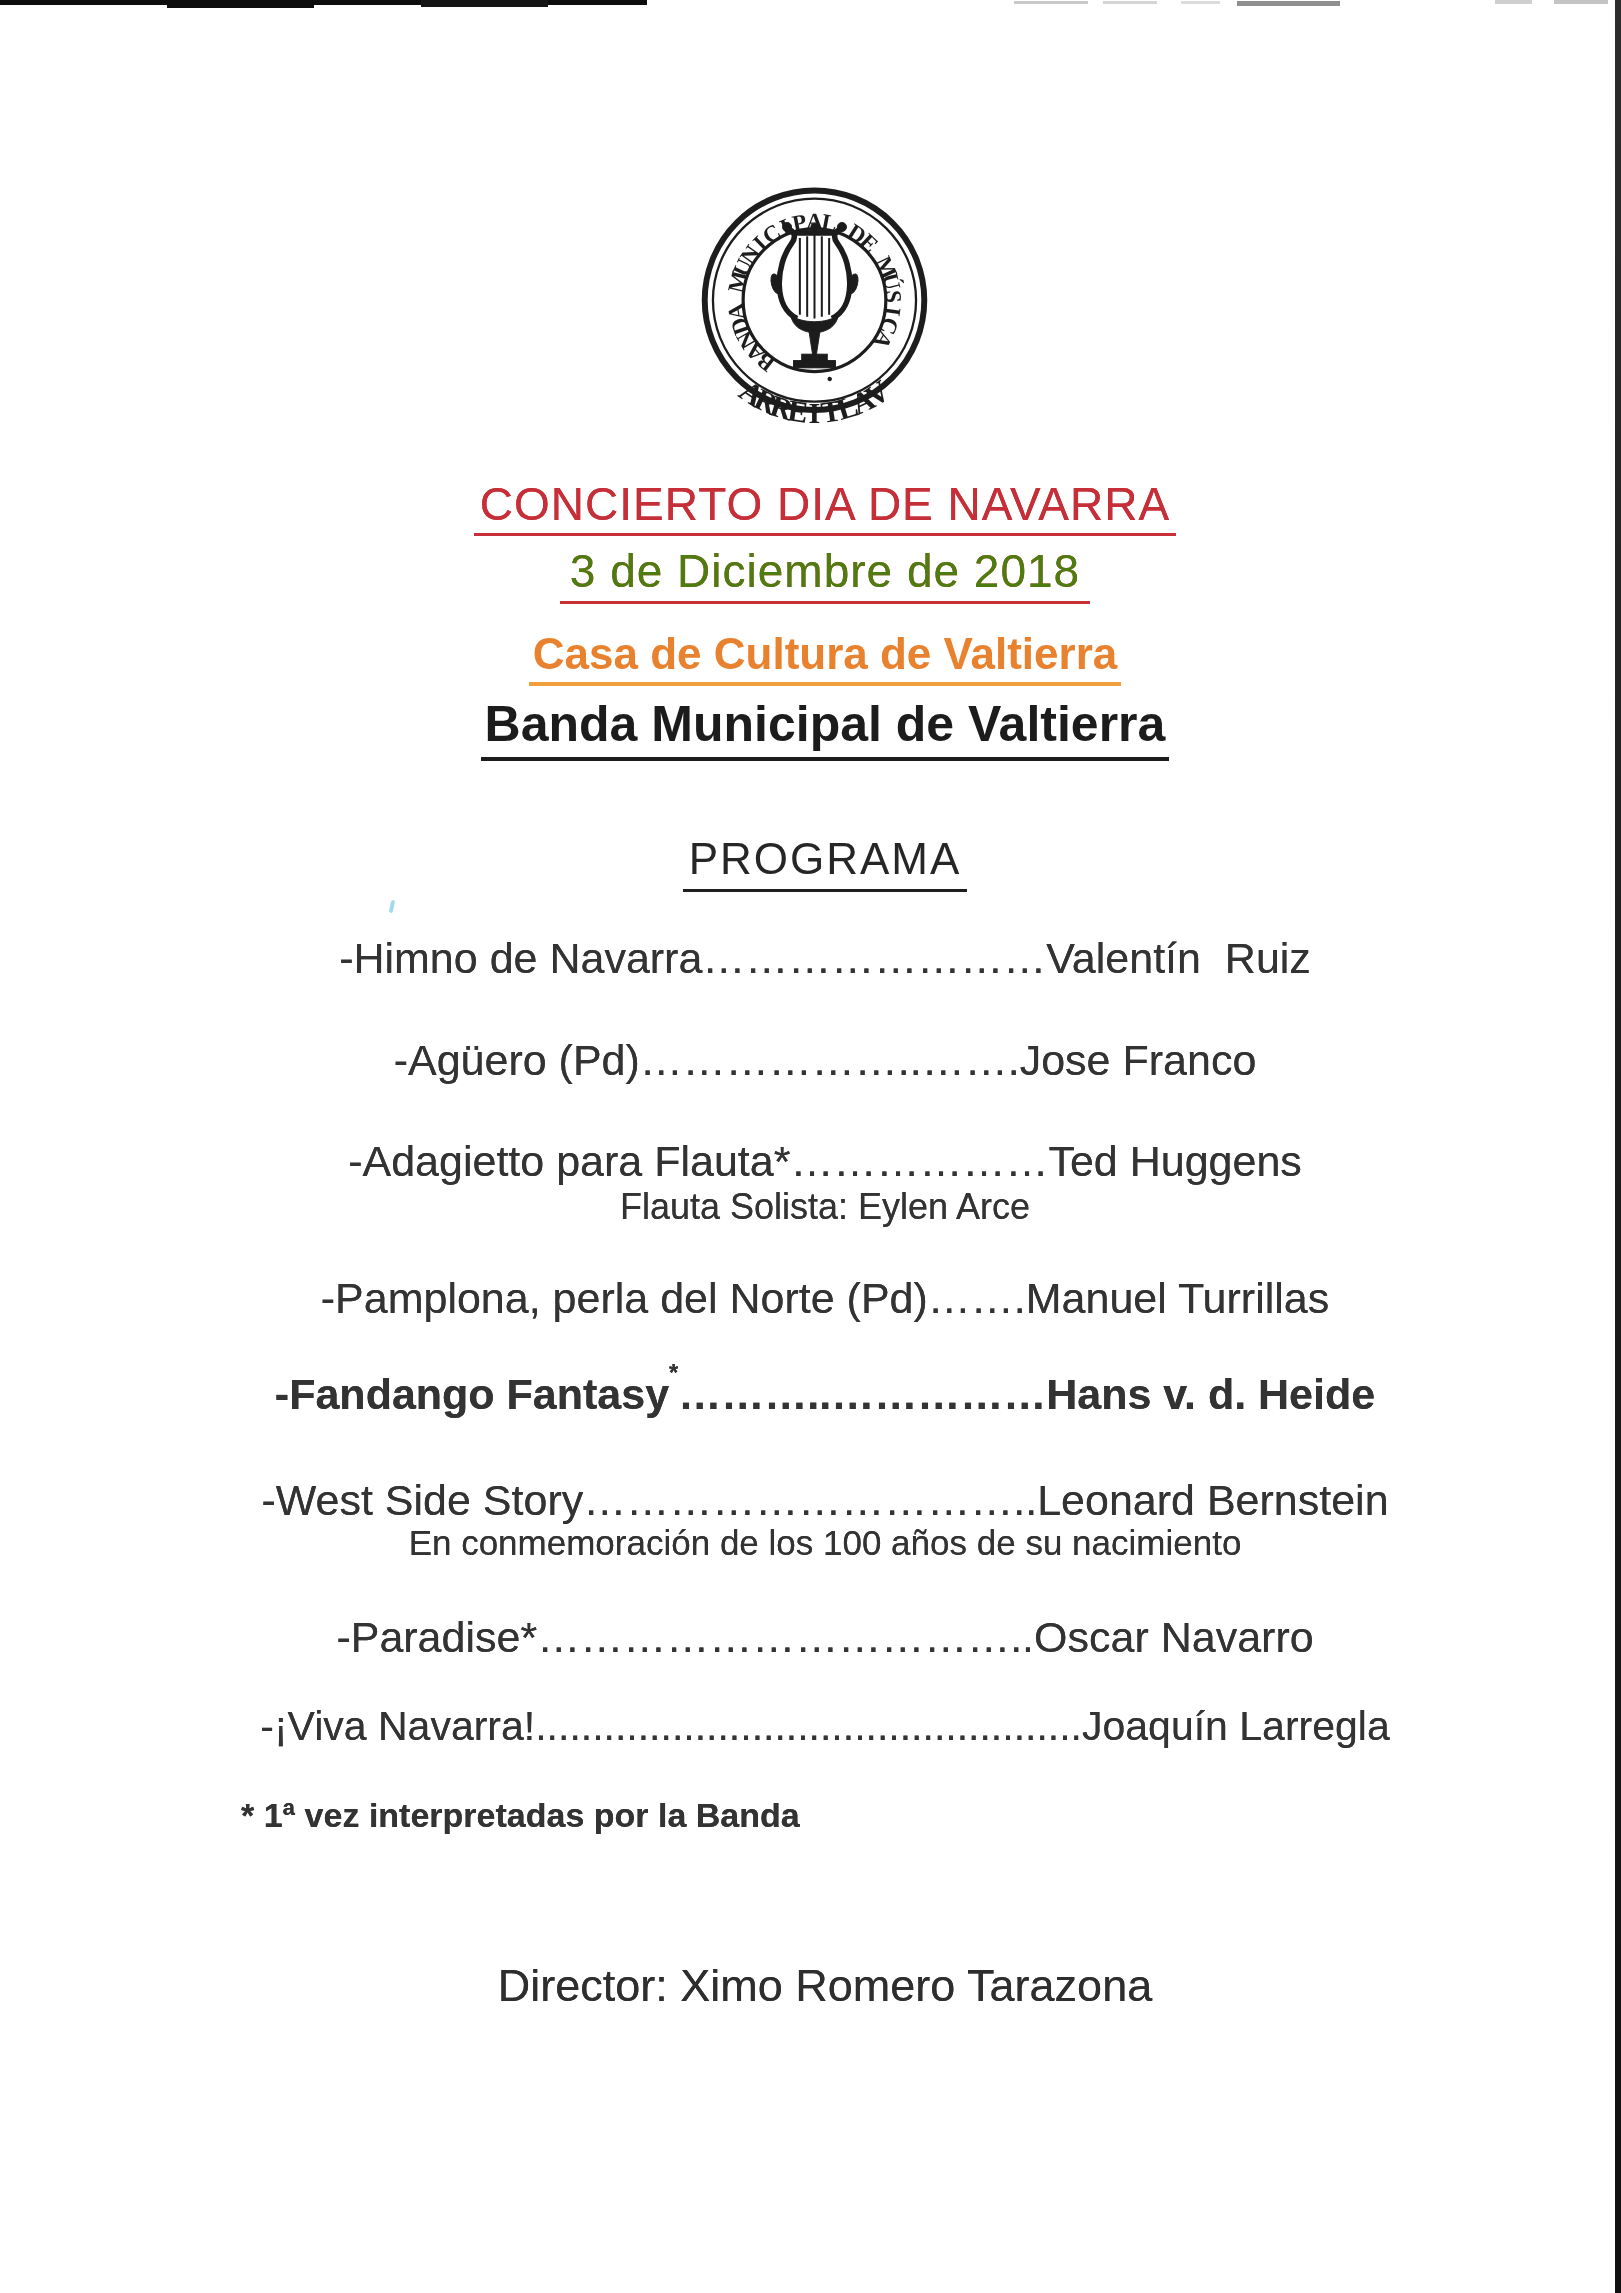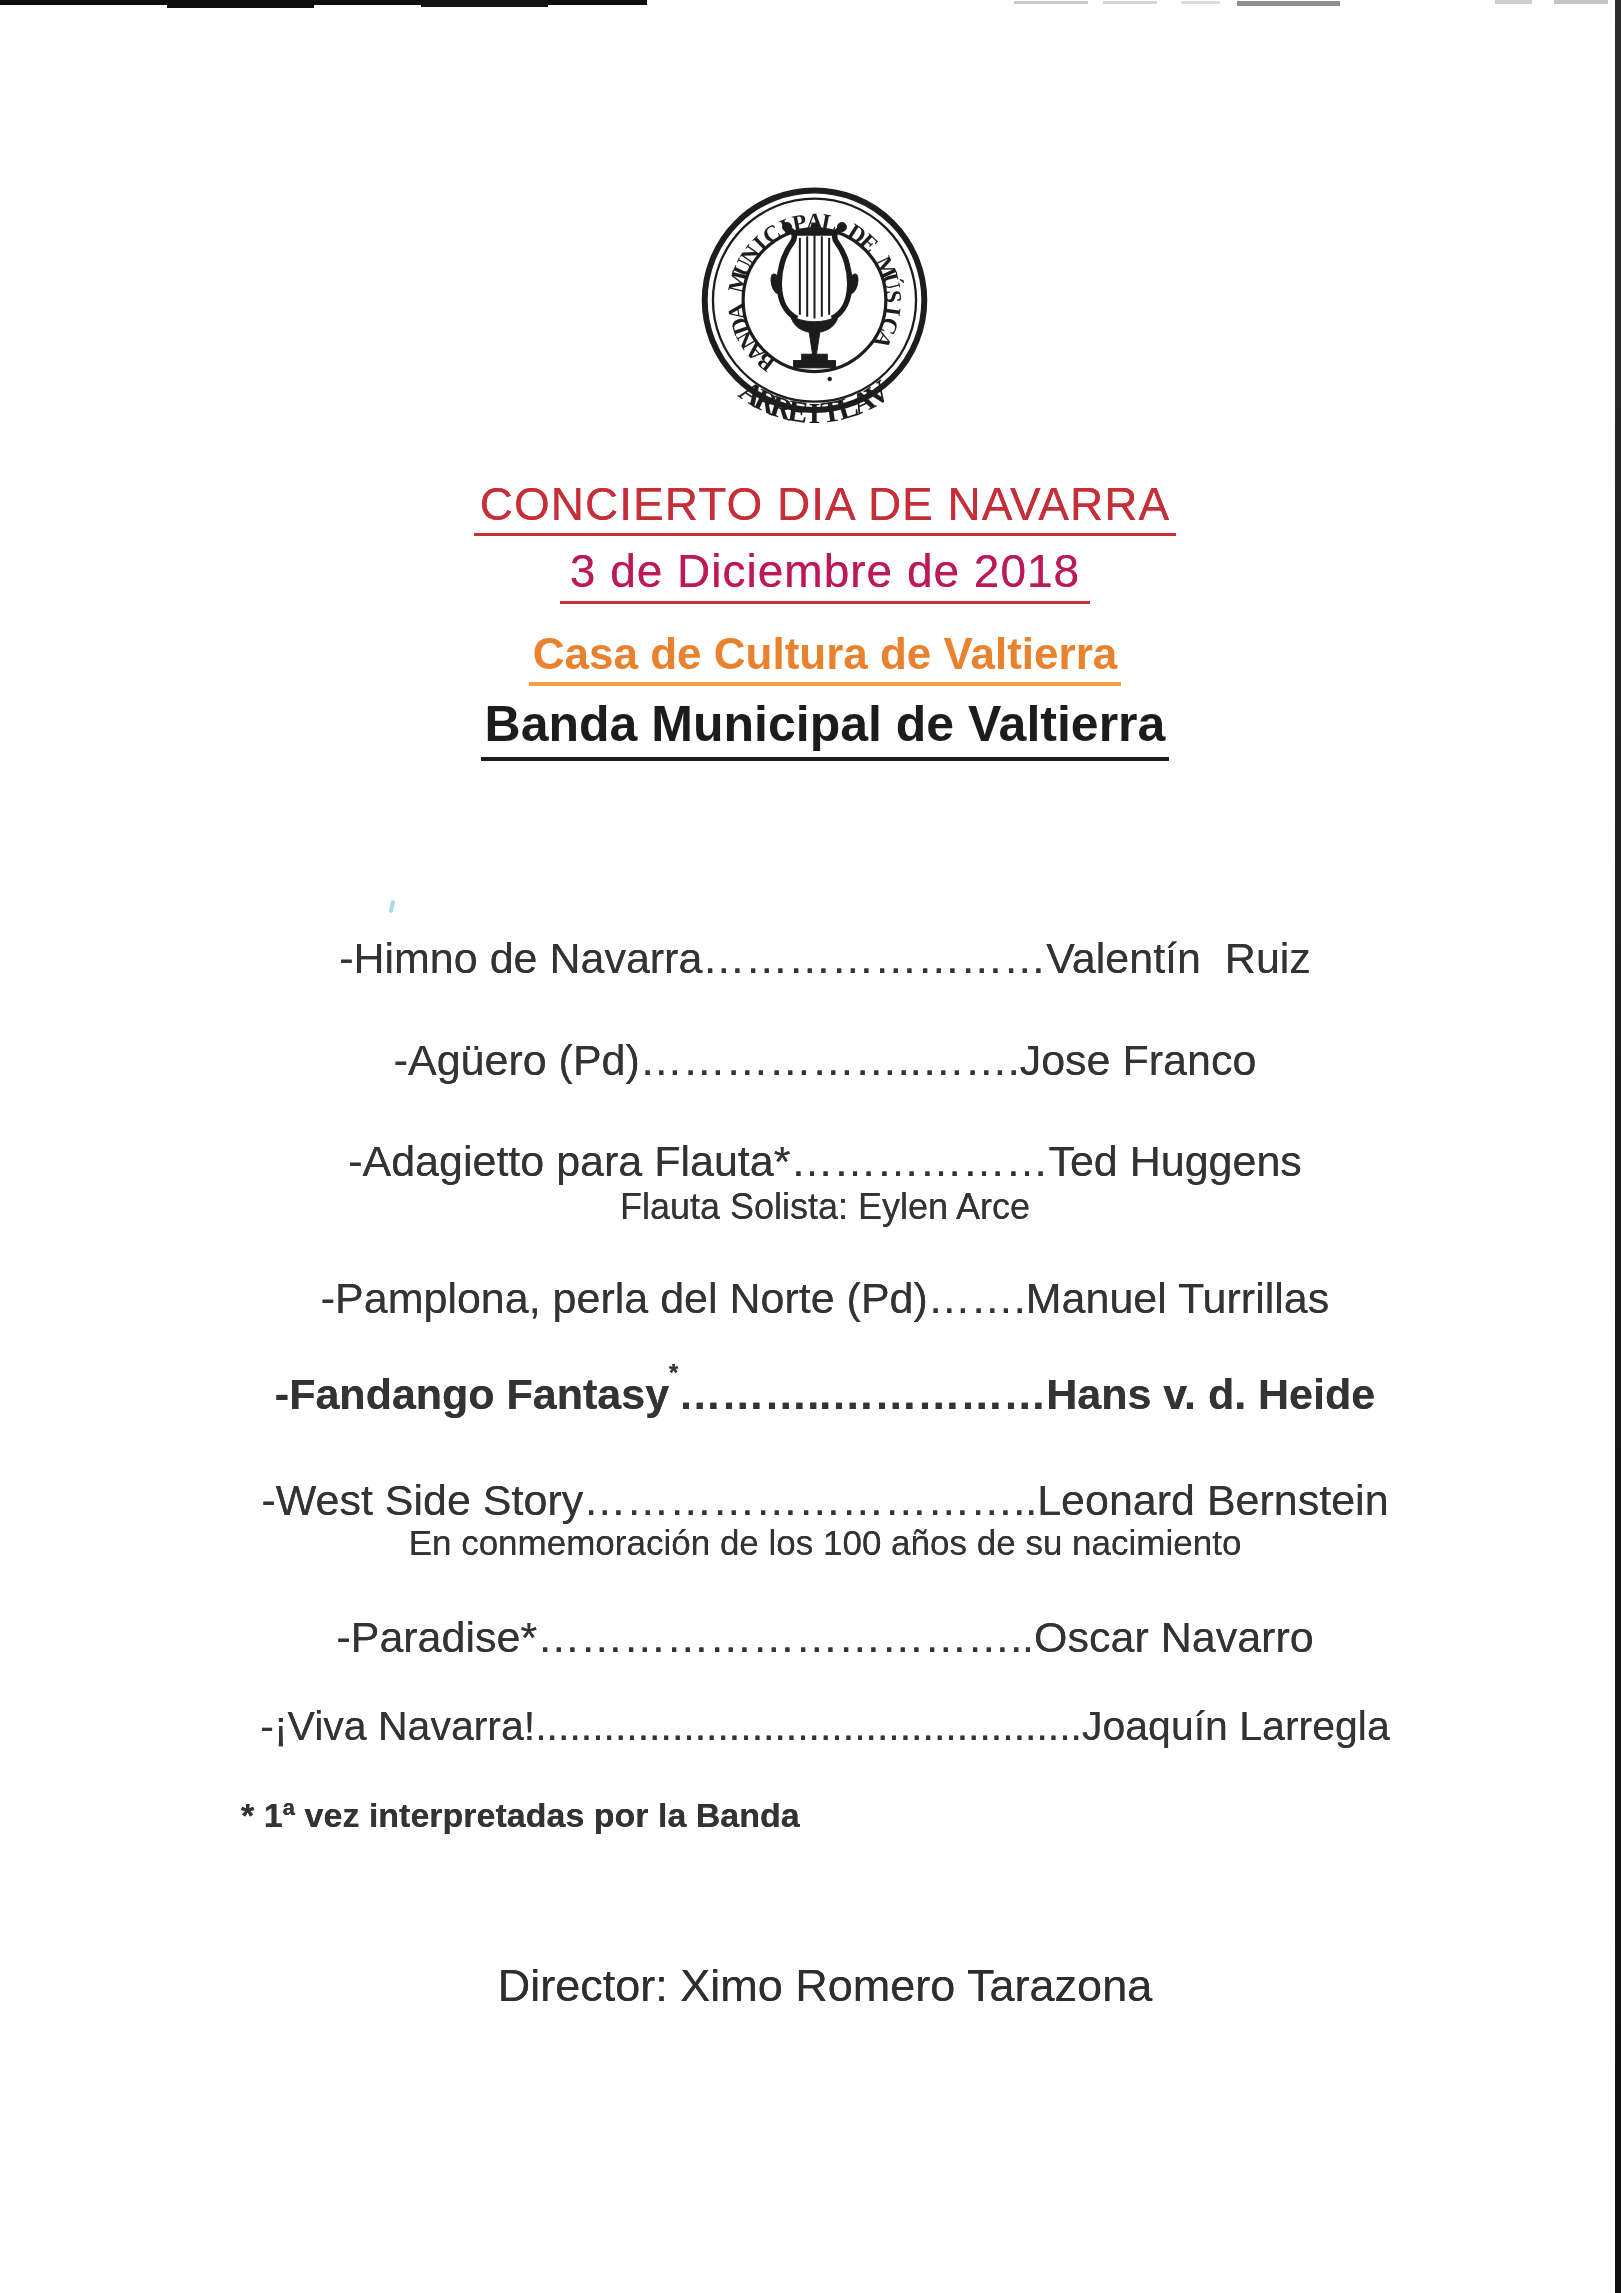--- a/index.html
+++ b/index.html
@@ -189,23 +189,24 @@
       <circle cx="105" cy="50" r="5"></circle>
         <circle cx="165" cy="50" r="5"></circle>
       <rect x="114" y="54" width="42" height="5"></rect>
       <circle cx="135" cy="50" r="4"></circle>
       <ellipse cx="93" cy="112" rx="5" ry="11" transform="rotate(-15 93 112)"></ellipse>
       <ellipse cx="177" cy="112" rx="5" ry="11" transform="rotate(15 177 112)"></ellipse>
     </g>
   </svg>
 
   <div class="center t1 red" style="color: rgb(198, 47, 56);"><span class="u">CONCIERTO DIA DE NAVARRA</span></div>
-  <div class="center t2 red" style="color: #be185d; text-decoration: underline;"><span class="u">3 de Diciembre de 2018</span></div>
+  <div class="center t2 red" style="color: #4d7c0f; text-decoration: underline;"><span class="u">3 de Diciembre de 2018</span></div>
   <div class="center venue" style="color: rgb(232, 130, 46);"><span class="u">Casa de Cultura de Valtierra</span></div>
   <div class="center band"><span class="u">Banda Municipal de Valtierra</span></div>
+  <div class="center programa"><span class="u">PROGRAMA</span></div>
 
   <div class="center prog i1"><span>-Himno de Navarra</span><span>……………………</span><span>Valentín  Ruiz</span></div>
 
   <div class="center prog i2"><span>-Agüero (Pd)</span><span>………………..…….</span><span>Jose Franco</span></div>
 
   <div class="center prog i3"><span>-Adagietto para Flauta*</span><span>………………</span><span>Ted Huggens</span></div>
   <div class="center prog i4"><span>-Pamplona, perla del Norte (Pd)</span><span>…….</span><span>Manuel Turrillas</span></div>
 
   <div class="center note n3">Flauta Solista: Eylen Arce</div>
 

